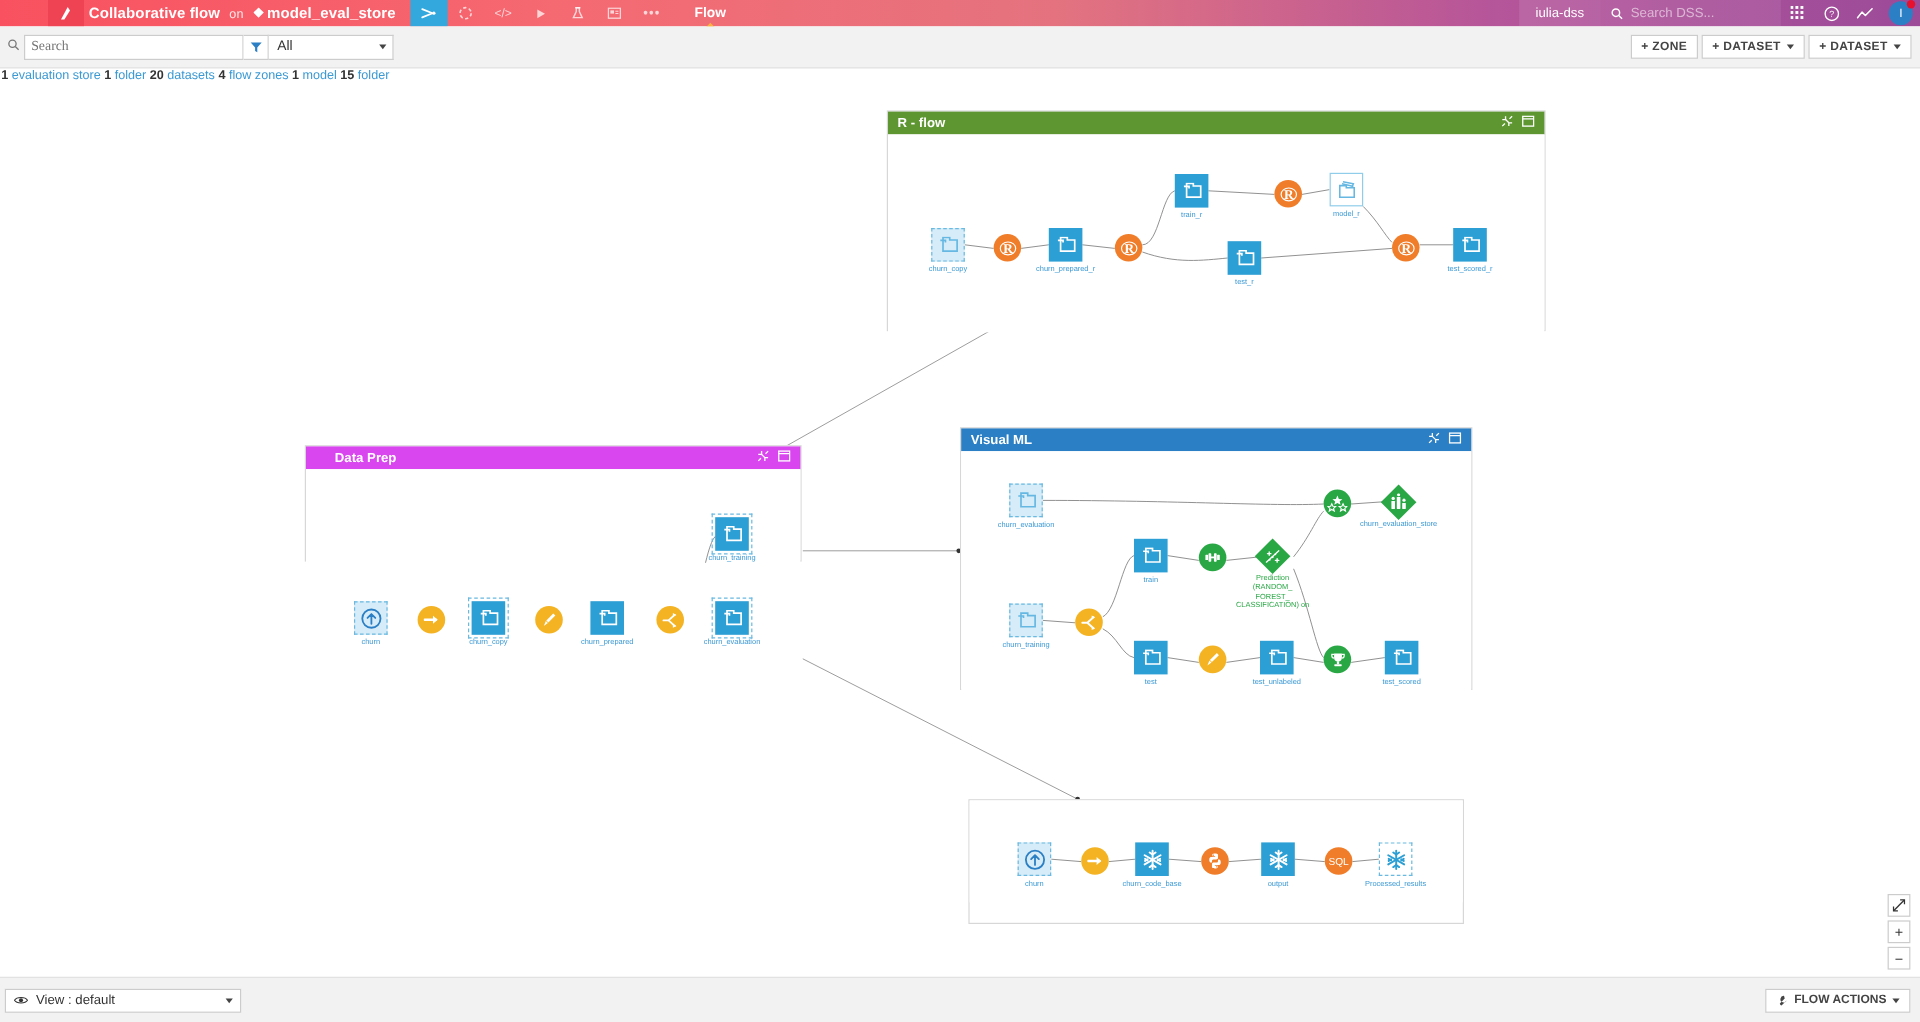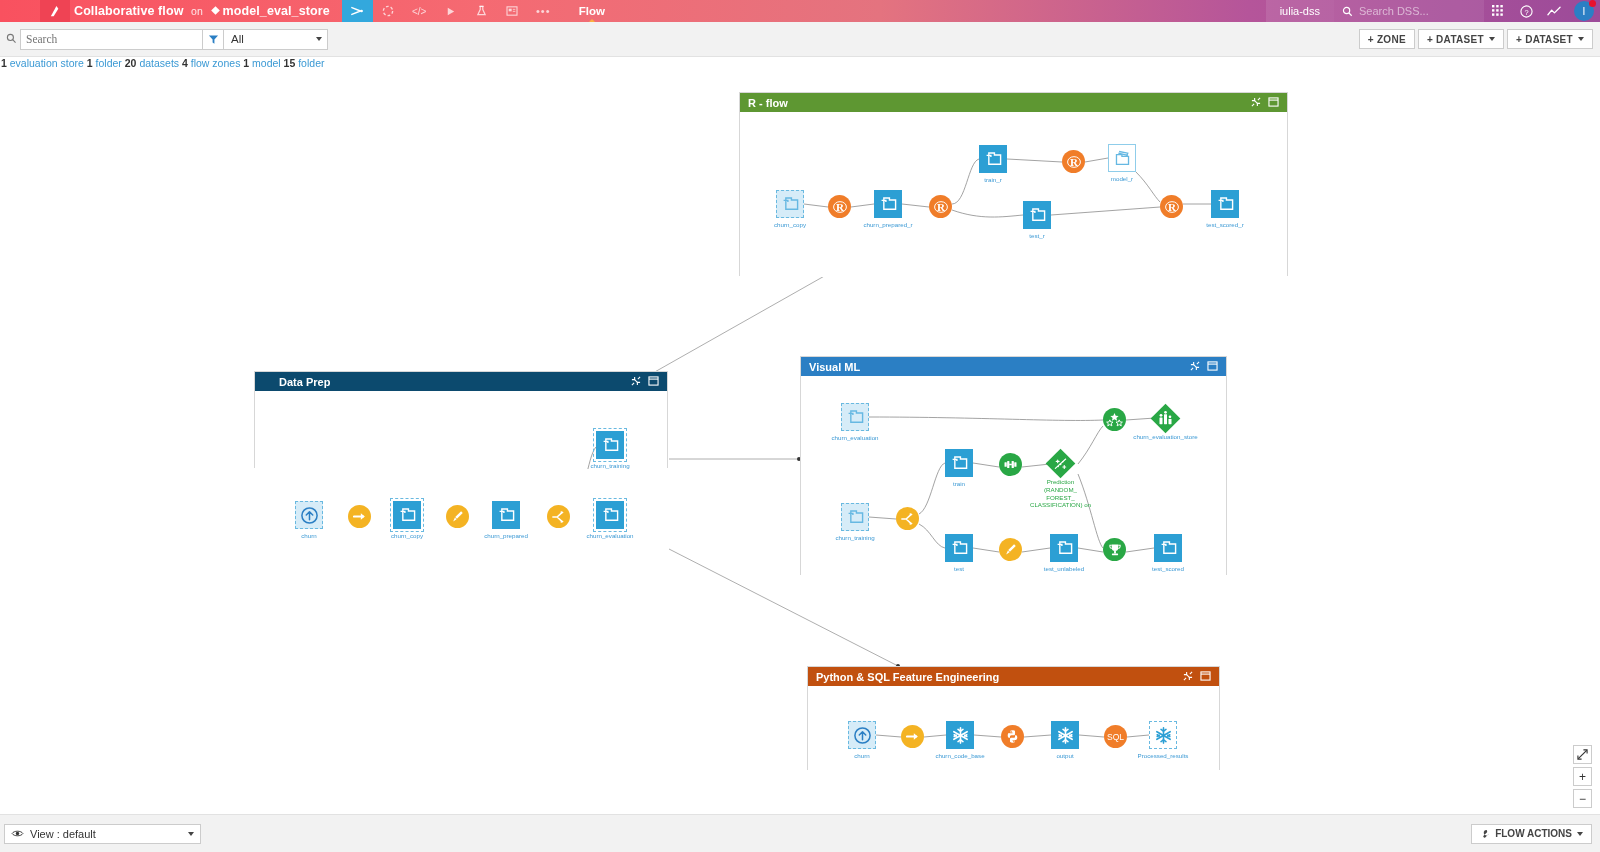--- a/index.html
+++ b/index.html
@@ -423,21 +423,21 @@
               <svg width="17" height="14" viewBox="0 0 18 15">
                 <path d="M5 1 h5 v2.2 h6.6 v10 H4 V1 Z" fill="none" stroke="#fff" stroke-width="1.5"></path>
                 <path d="M1.6 3.6 h4.6 v1.8" fill="none" stroke="#fff" stroke-width="1.5"></path>
               </svg>
             </div>
             <div class="lbl">test_scored_r</div>
           </div>
         </div>
       </div>
       <div class="zone" style="left: 254px; top: 300px; width: 414px; height: 97px;">
-        <div class="zone-hdr" style="background: #0c4a6e; padding-left: 24px;">
+        <div class="zone-hdr" style="background: #d946ef; padding-left: 24px;">
           <span>Data Prep</span>
           <span class="hicons">
             <span><svg width="10" height="10" viewBox="0 0 11 11">
                 <path d="M1 4 H4 V1" stroke="#fff" stroke-width="1.2" fill="none"></path>
                 <path d="M10 7 H7 V10" stroke="#fff" stroke-width="1.2" fill="none"></path>
                 <line x1="4" y1="4" x2="7" y2="7" stroke="#fff" stroke-width="1.2"></line>
                 <line x1="1" y1="10" x2="3.4" y2="7.6" stroke="#fff" stroke-width="1.2"></line>
                 <line x1="10" y1="1" x2="7.6" y2="3.4" stroke="#fff" stroke-width="1.2"></line>
               </svg></span>
             <span><svg width="11" height="10" viewBox="0 0 12 11">
@@ -694,36 +694,20 @@
               <svg width="17" height="14" viewBox="0 0 18 15">
                 <path d="M5 1 h5 v2.2 h6.6 v10 H4 V1 Z" fill="none" stroke="#fff" stroke-width="1.5"></path>
                 <path d="M1.6 3.6 h4.6 v1.8" fill="none" stroke="#fff" stroke-width="1.5"></path>
               </svg>
             </div>
             <div class="lbl">test_scored</div>
           </div>
         </div>
       </div>
       <div class="zone" style="left: 807px; top: 595px; width: 413px; height: 104px;">
-        <div class="zone-hdr" style="background: rgb(193, 80, 15);">
-          <span>Python &amp; SQL Feature Engineering</span>
-          <span class="hicons">
-            <span><svg width="10" height="10" viewBox="0 0 11 11">
-                <path d="M1 4 H4 V1" stroke="#fff" stroke-width="1.2" fill="none"></path>
-                <path d="M10 7 H7 V10" stroke="#fff" stroke-width="1.2" fill="none"></path>
-                <line x1="4" y1="4" x2="7" y2="7" stroke="#fff" stroke-width="1.2"></line>
-                <line x1="1" y1="10" x2="3.4" y2="7.6" stroke="#fff" stroke-width="1.2"></line>
-                <line x1="10" y1="1" x2="7.6" y2="3.4" stroke="#fff" stroke-width="1.2"></line>
-              </svg></span>
-            <span><svg width="11" height="10" viewBox="0 0 12 11">
-                <rect x="1" y="1" width="10" height="9" fill="none" stroke="#fff" stroke-width="1.2"></rect>
-                <line x1="1" y1="3.4" x2="11" y2="3.4" stroke="#fff" stroke-width="1.2"></line>
-              </svg></span>
-          </span>
-        </div>
         <div class="zone-body" style="height: 85px;">
           <svg style="position:absolute;top:0;left:0;width:100%;height:100%;">
             <path d="M68,49 L93,51" stroke="#8c8c8c" stroke-width=".8" fill="none"></path>
             <path d="M116,51 L138,49" stroke="#8c8c8c" stroke-width=".8" fill="none"></path>
             <path d="M166,49 L193,51" stroke="#8c8c8c" stroke-width=".8" fill="none"></path>
             <path d="M216,51 L243,49" stroke="#8c8c8c" stroke-width=".8" fill="none"></path>
             <path d="M271,49 L296,51" stroke="#8c8c8c" stroke-width=".8" fill="none"></path>
             <path d="M319,51 L341,49" stroke="#8c8c8c" stroke-width=".8" fill="none"></path>
           </svg>
           <div class="node" style="left:40px;top:35px;">

